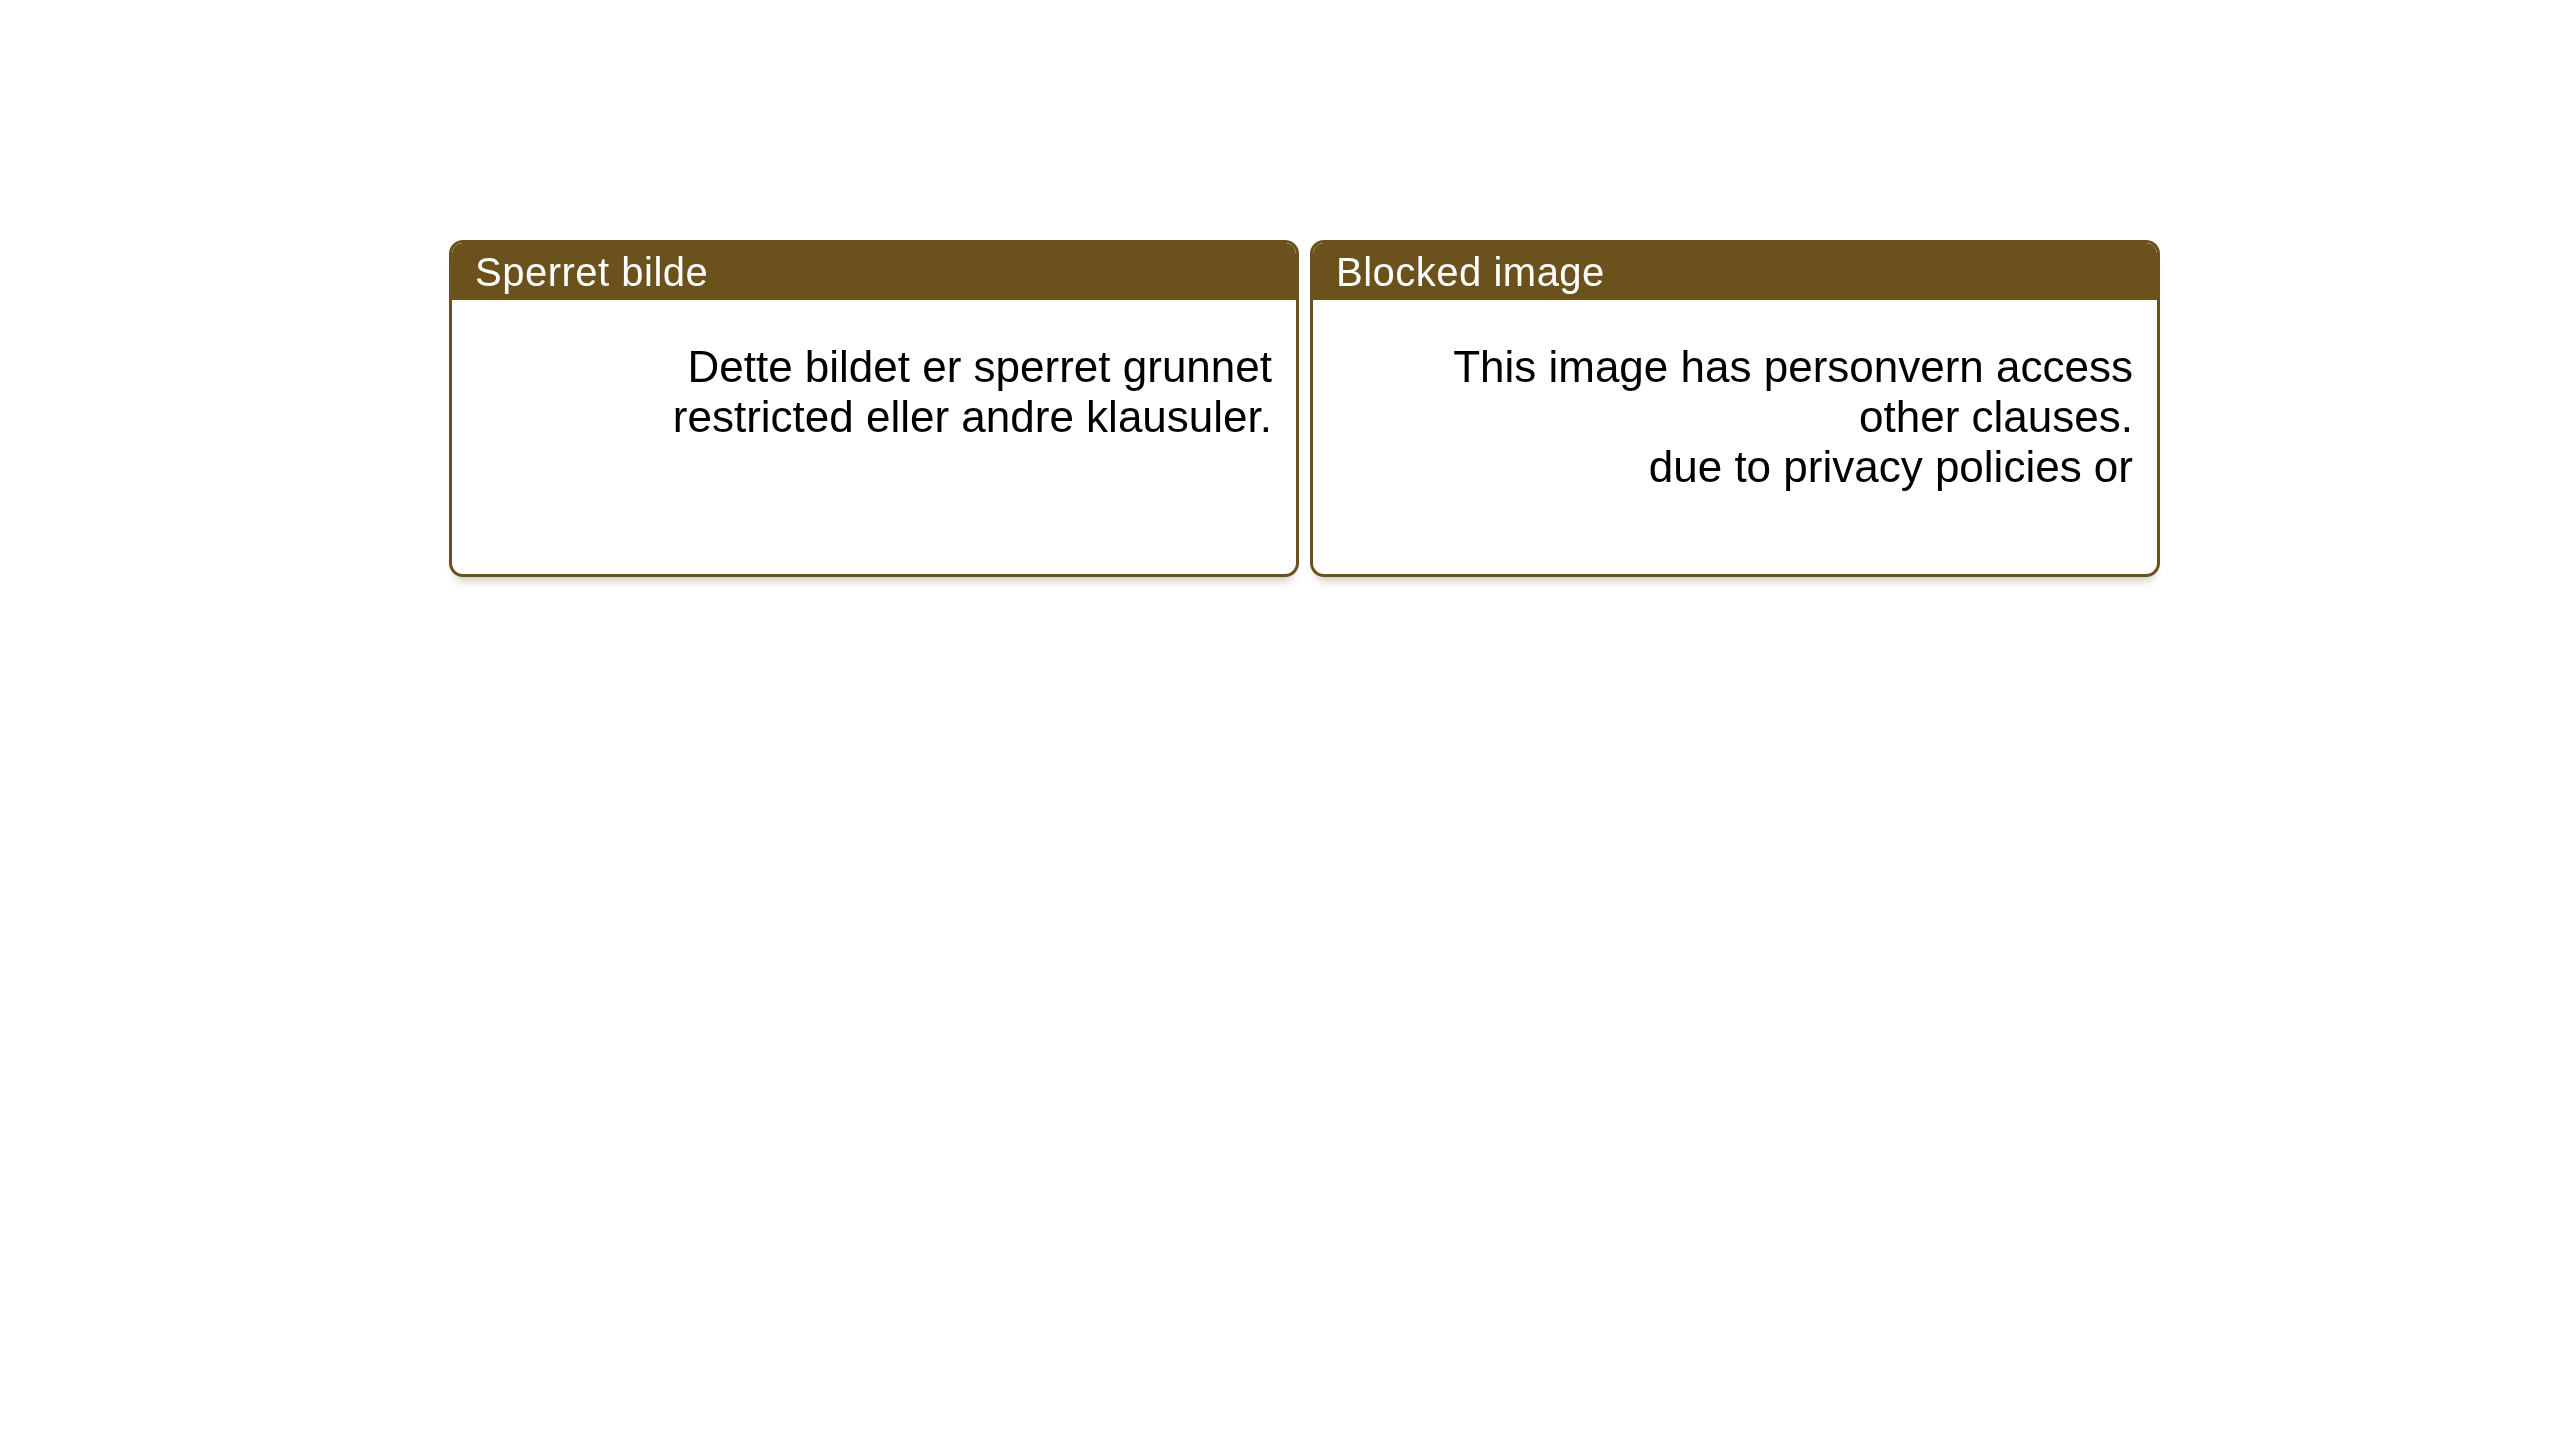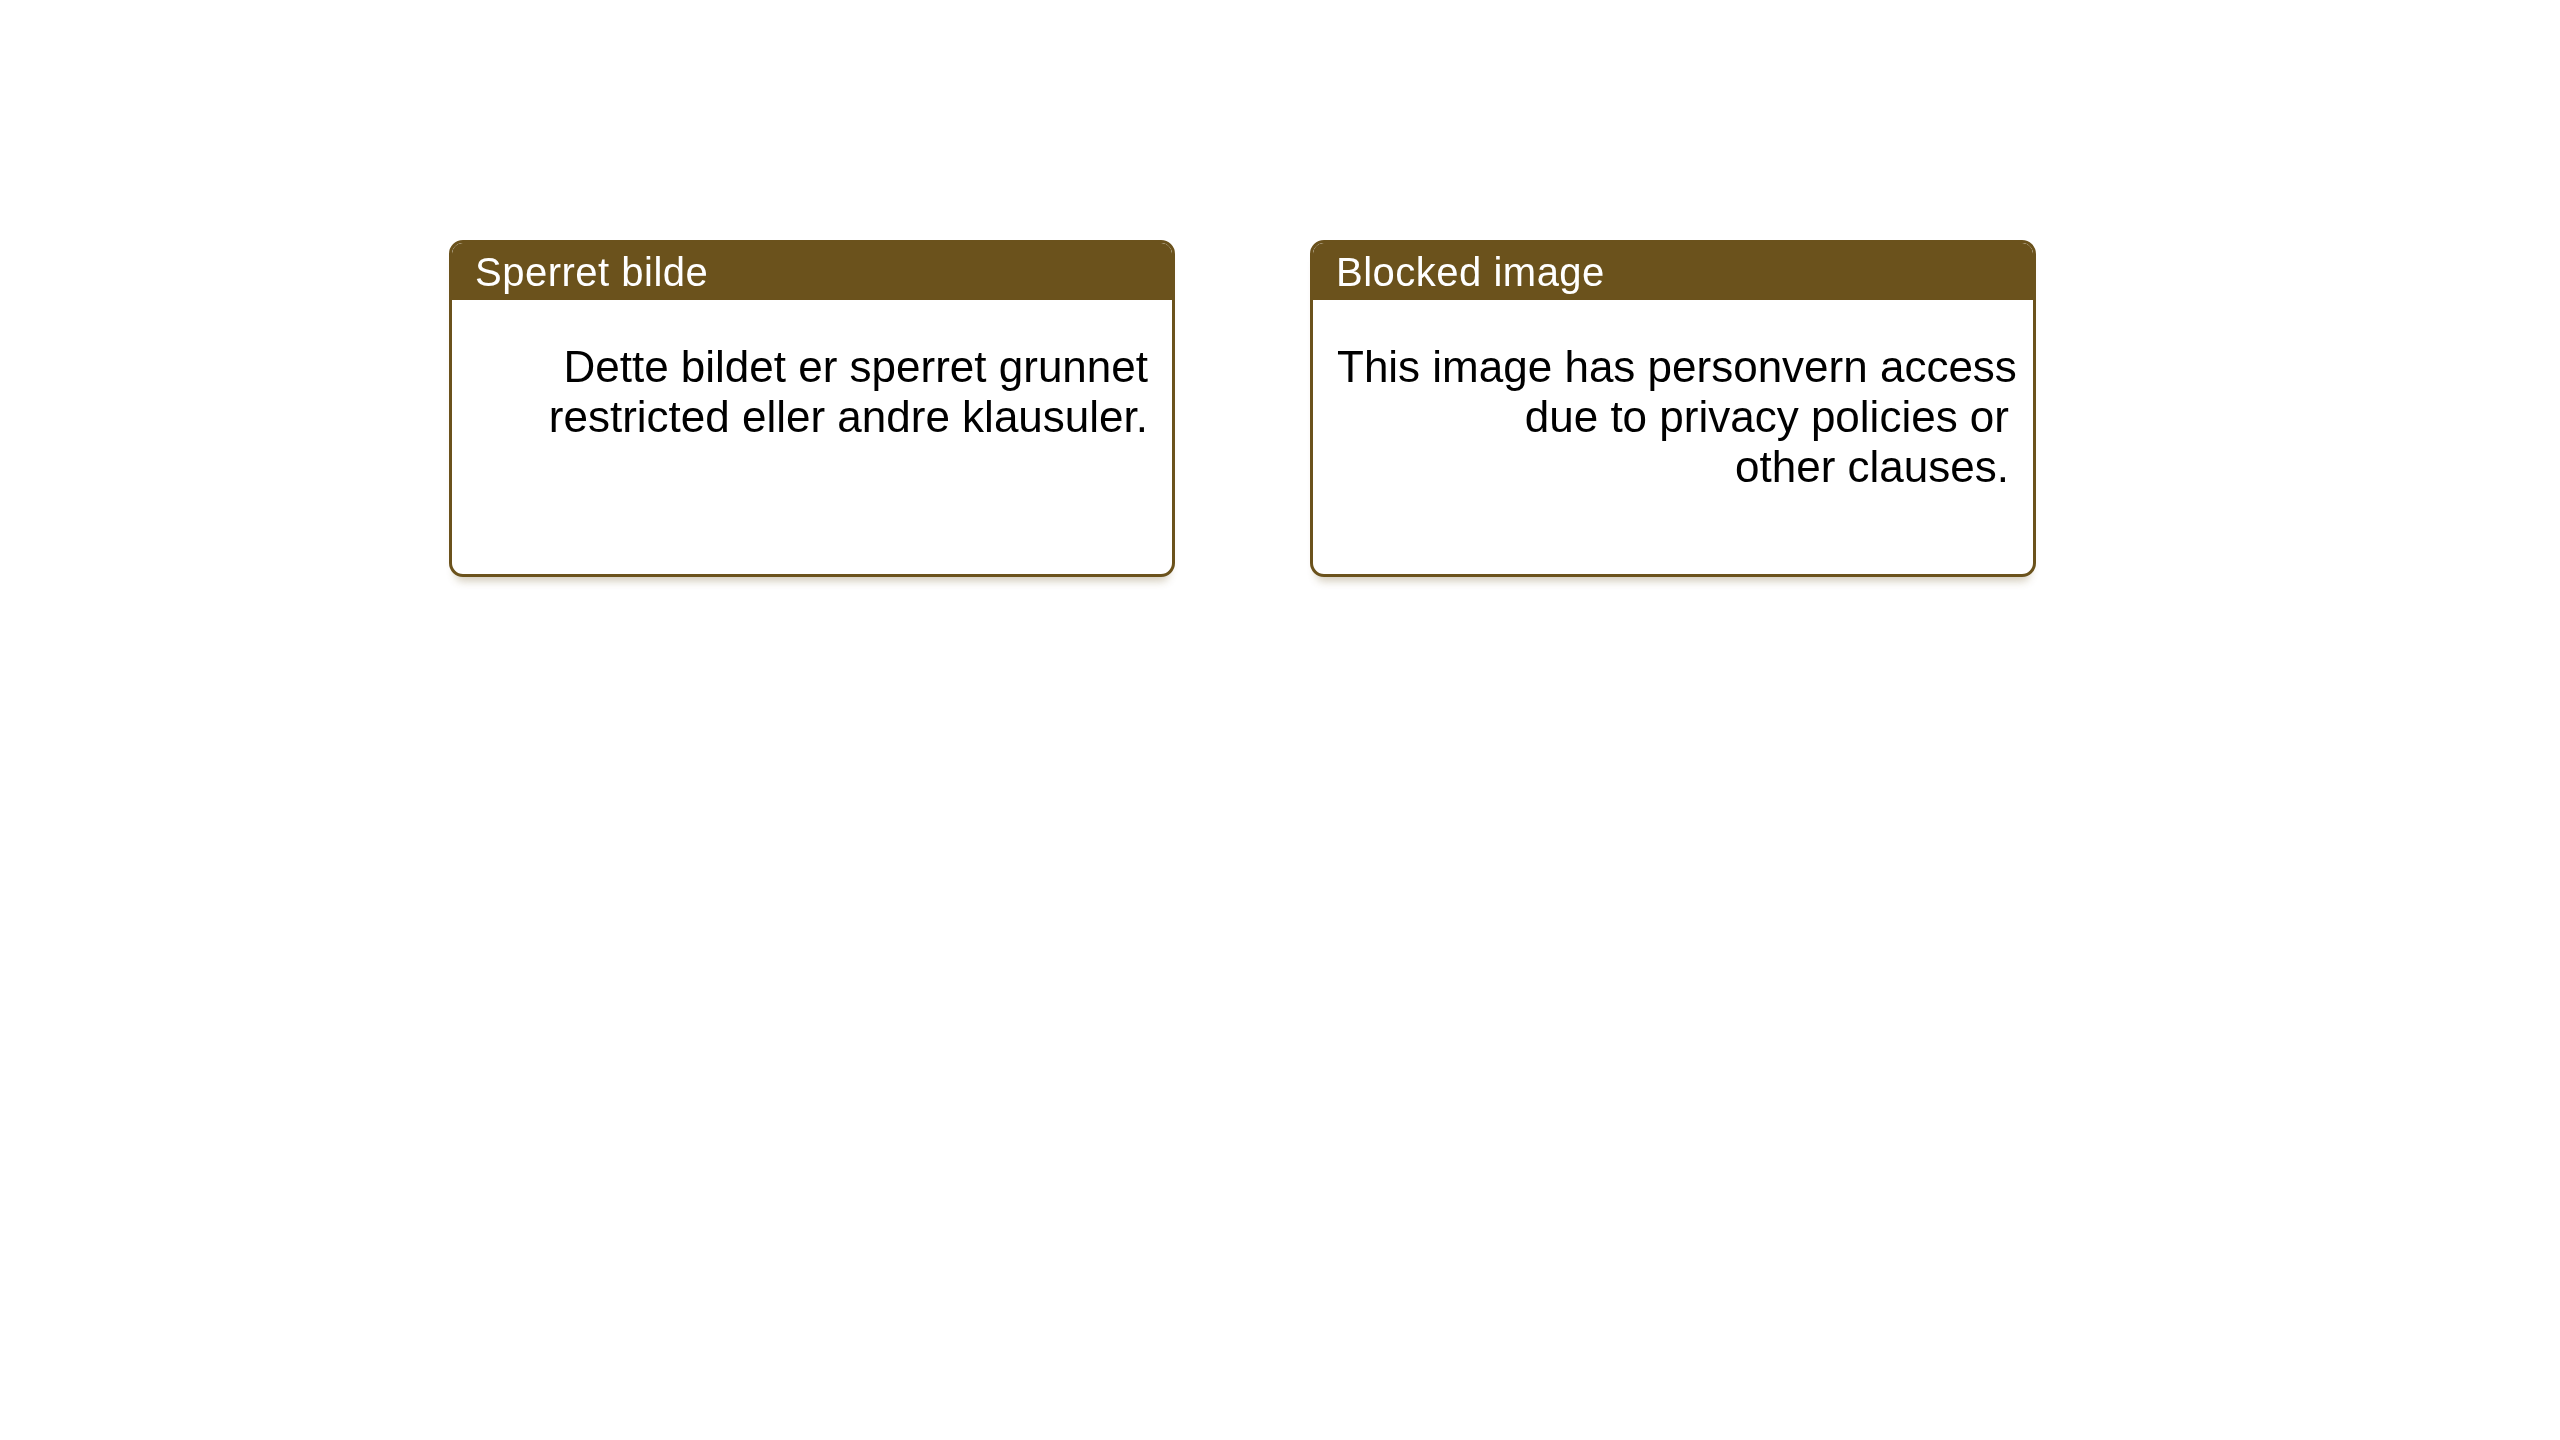--- a/index.html
+++ b/index.html
@@ -18,21 +18,21 @@
     width: 2560px;
     height: 1440px;
     position: relative;
     background: var(--page-bg);
     font-family: "Liberation Sans", sans-serif;
     overflow: hidden;
   }
   .card {
     position: absolute;
     top: 240px;
-    width: 726px;
+    width: 850px;
     height: 337px;
     background: var(--card-bg);
     border: 3px solid var(--accent);
     border-radius: 14px;
     box-shadow: 0 10px 9px -6px rgba(107, 82, 28, 0.30);
     overflow: hidden;
   }
   .card--no { left: 449px; }
   .card--en { left: 1310px; }
   .card__header {
@@ -71,16 +71,16 @@
     <div class="card__line">restricted eller andre klausuler.</div>
   </div>
 </section>
 
 <section class="card card--en">
   <header class="card__header">
     <span class="card__title">Blocked image</span>
   </header>
   <div class="card__body">
     <div class="card__line">This image has personvern access</div>
+    <div class="card__line">other clauses.</div>
     <div class="card__line">due to privacy policies or</div>
-    <div class="card__line">other clauses.</div>
   </div>
 </section>
 
 </body></html>

